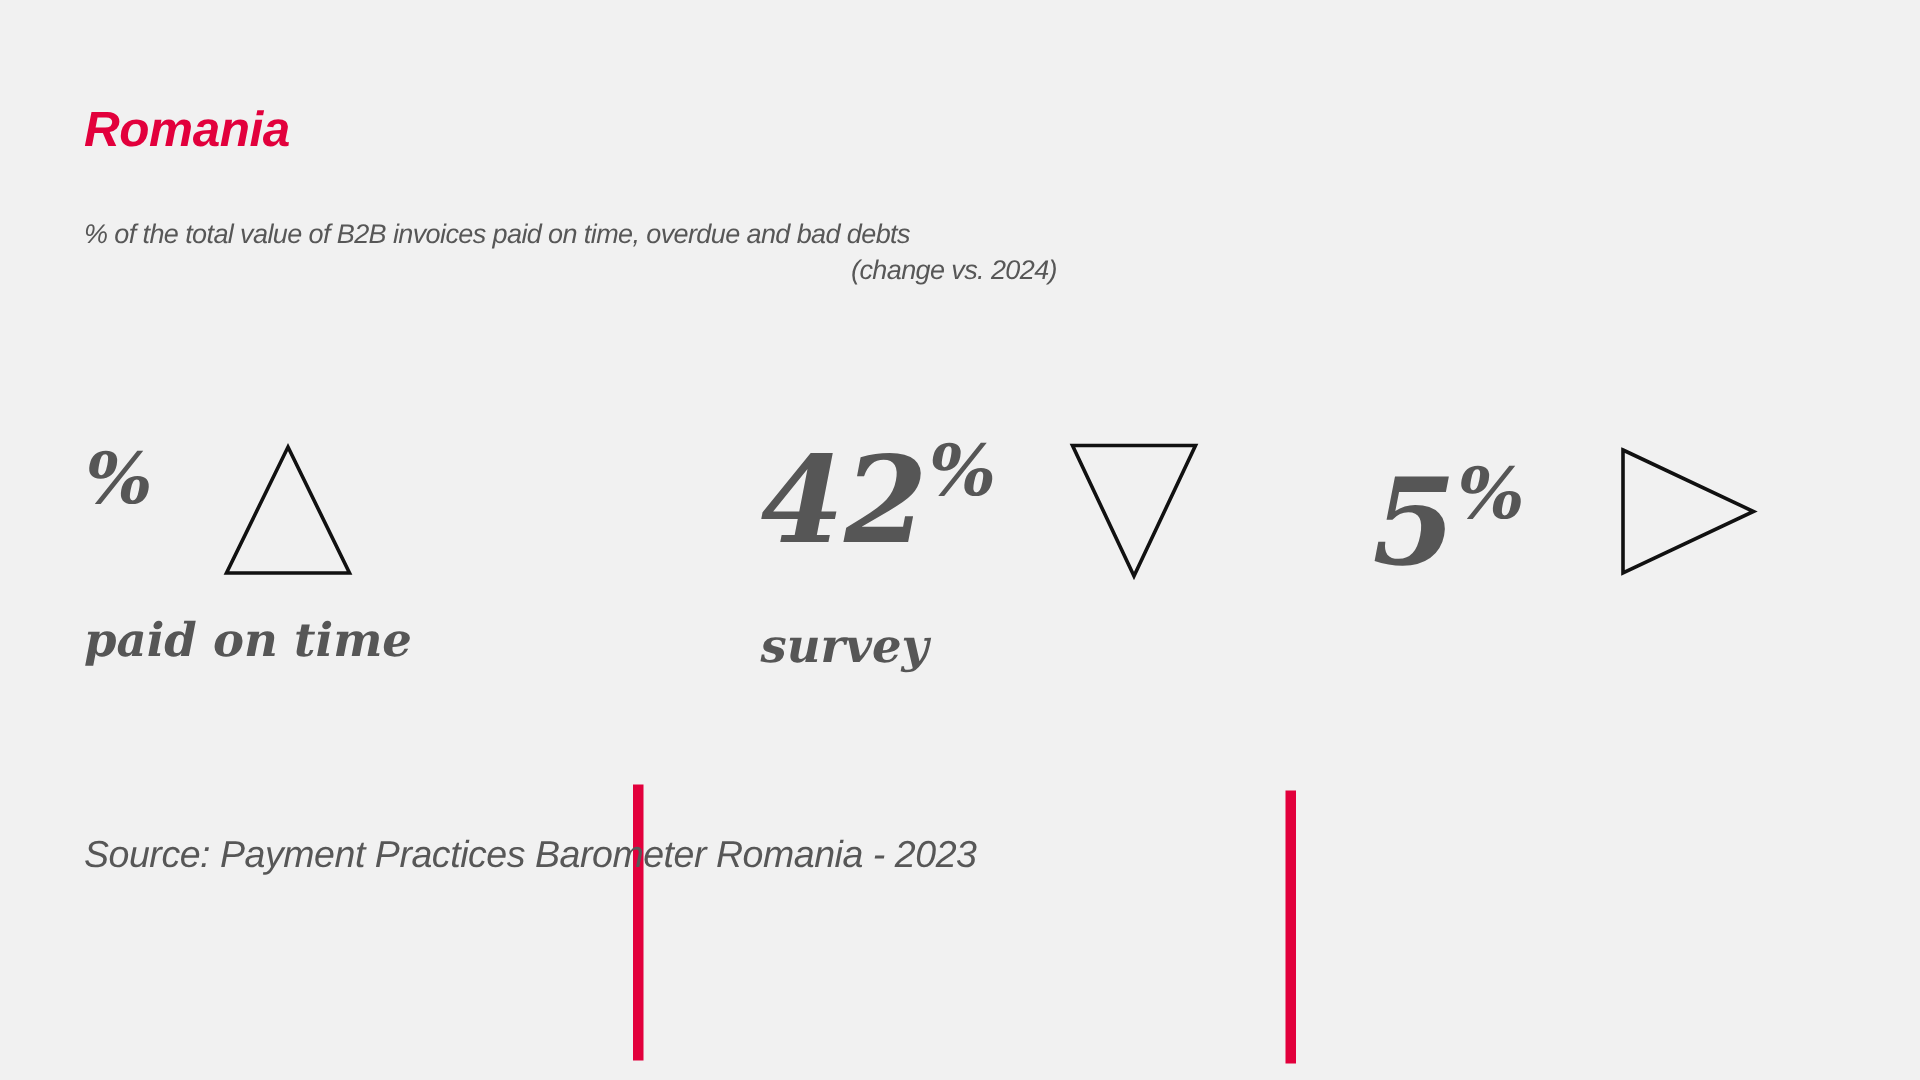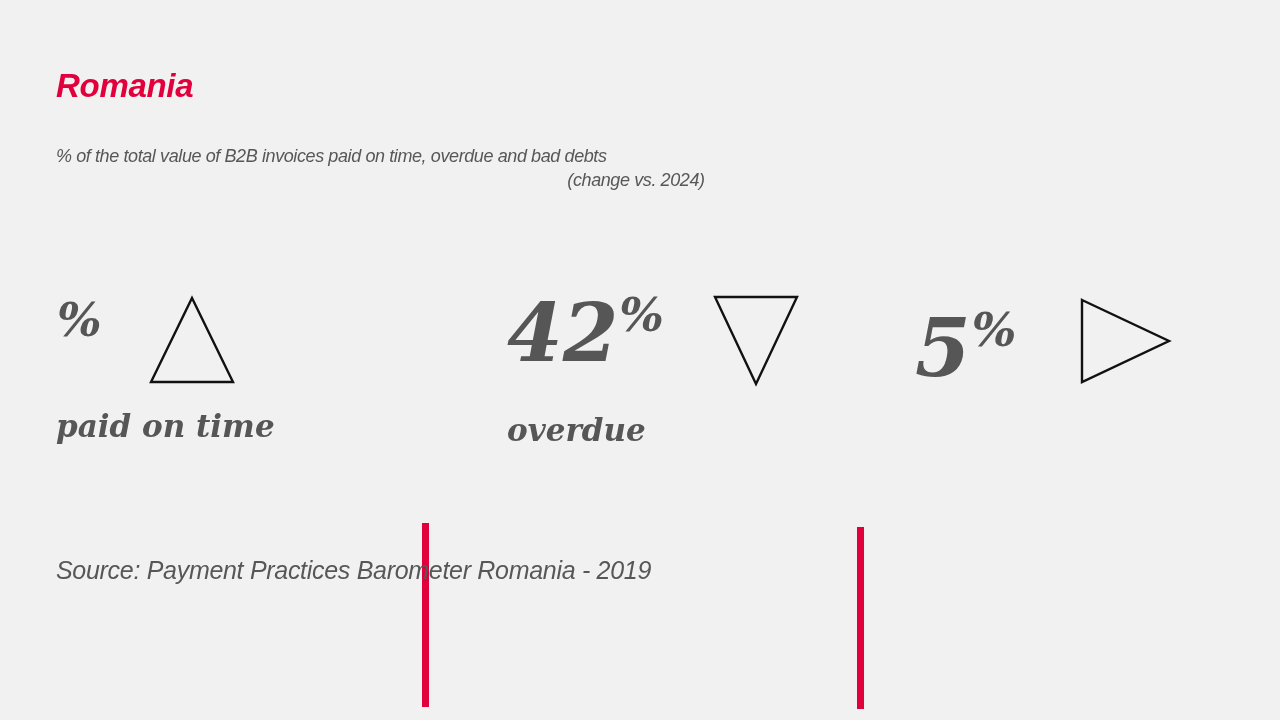--- a/index.html
+++ b/index.html
@@ -176,36 +176,36 @@
         <div class="stat-value">
           <span>42</span>
           <span class="pct">%</span>
         </div>
         <span class="trend-icon">
           <svg width="88" height="94" viewBox="0 0 88 94" xmlns="http://www.w3.org/2000/svg">
             <polygon points="3,4 85,4 44,91" fill="none" stroke="#111111" stroke-width="2.4"></polygon>
           </svg>
         </span>
       </div>
-      <div class="stat-label">overdue</div>
+      <div class="stat-label">survey</div>
     </div>
 
     <div class="stat-block b3">
       <div class="stat-row">
         <div class="stat-value">
           <span>5</span>
           <span class="pct">%</span>
         </div>
         <span class="trend-icon">
           <svg width="94" height="88" viewBox="0 0 94 88" xmlns="http://www.w3.org/2000/svg">
             <polygon points="4,3 91,44 4,85" fill="none" stroke="#111111" stroke-width="2.4"></polygon>
           </svg>
         </span>
       </div>
     </div>
 
   </div>
 
   <div class="footer">
-    <span class="source">Source: Payment Practices Barometer Romania - 2019</span>
+    <span class="source">Source: Payment Practices Barometer Romania - 2023</span>
   </div>
 
 </div>
 
 </body></html>

